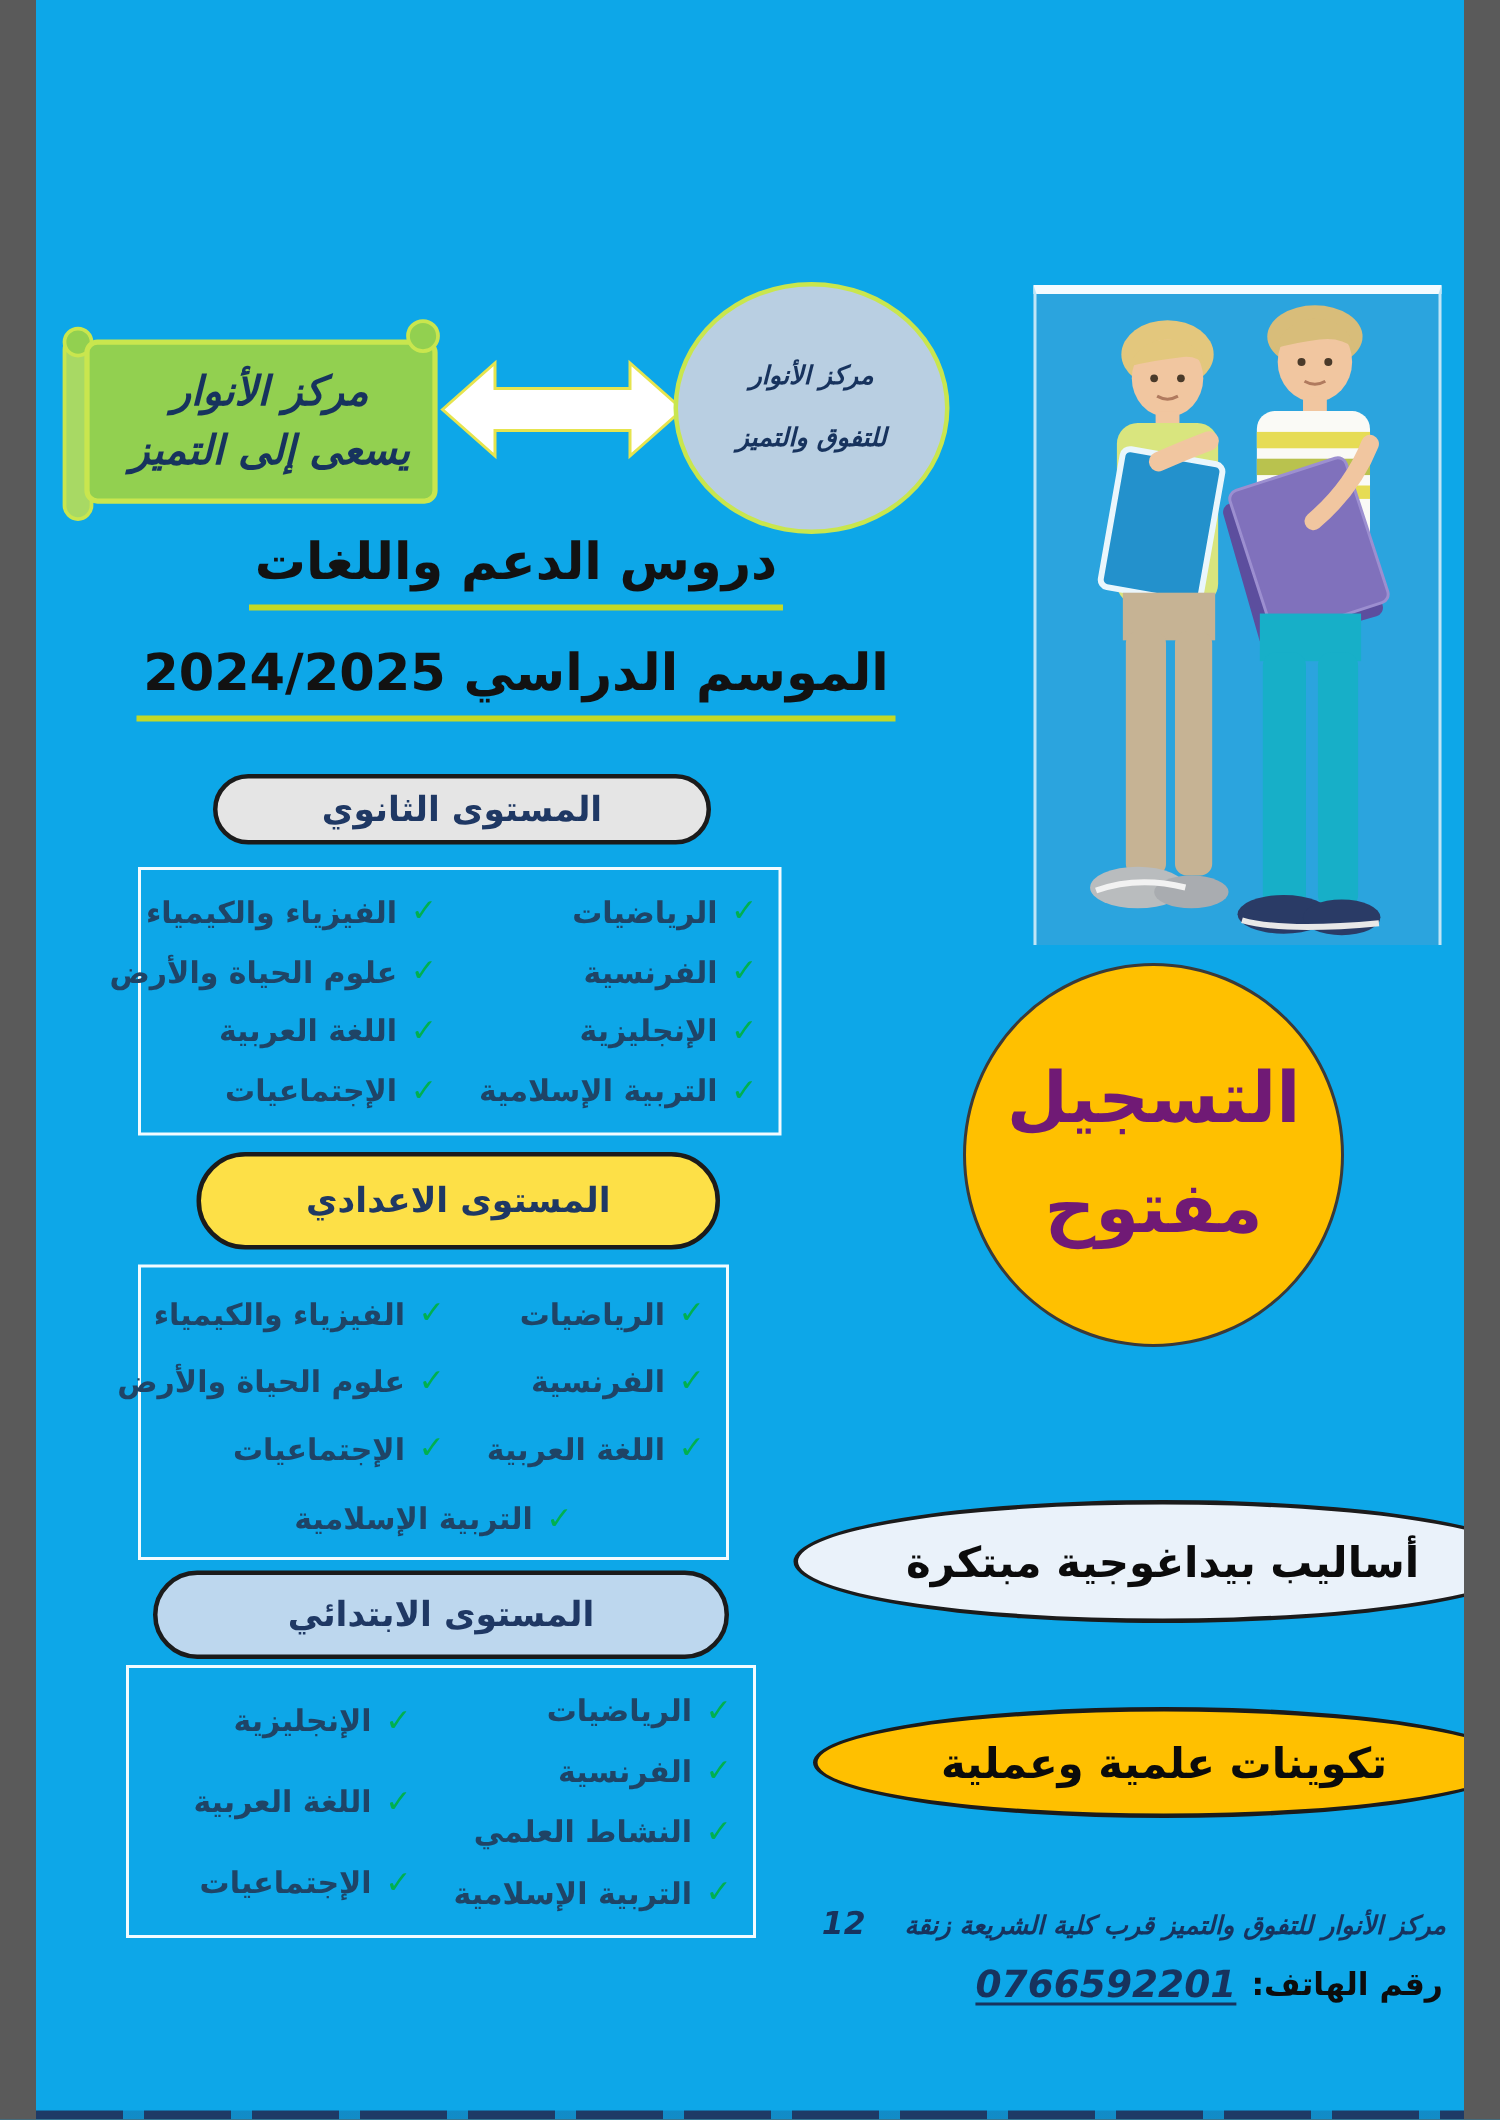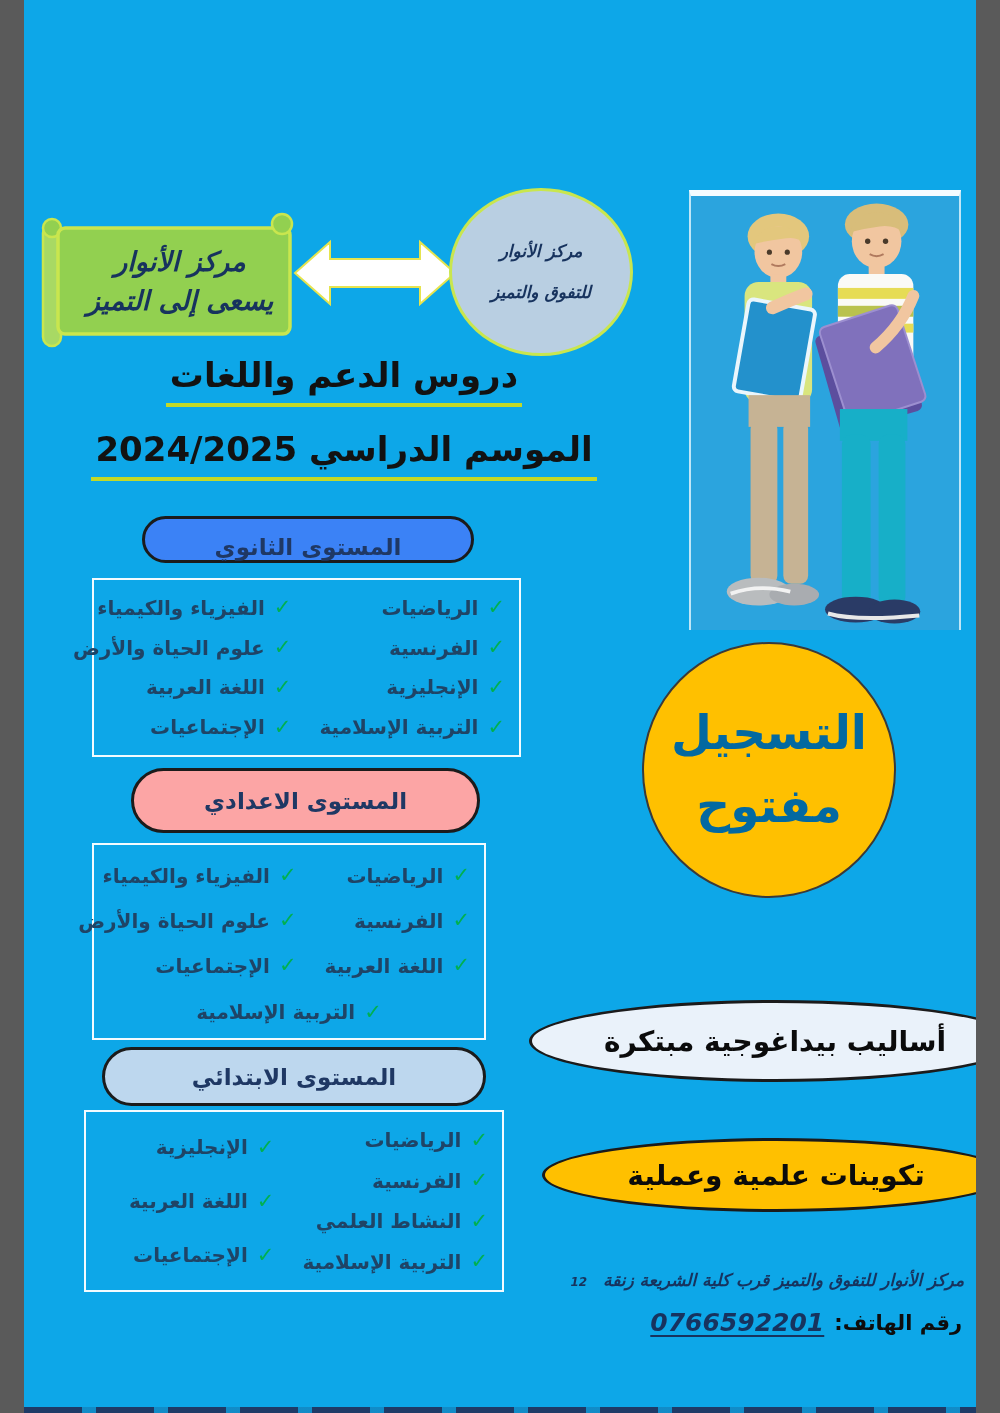--- a/index.html
+++ b/index.html
@@ -69,40 +69,40 @@
   .check-item { display:flex; align-items:center; gap:9px; direction:rtl; }
   .check-icon { color:#00B050; font-size:21px; font-weight:bold; line-height:1; }
   .check-label { color:#1F4466; font-weight:bold; font-size:20px; white-space:nowrap; }
   .check-extra { display:flex; justify-content:center; padding:4px 0 14px 0; }
 
   
   .reg-circle {
     position:absolute; left:618px; top:642px; width:254px; height:256px;
     background:#FFC000; border:2px solid #3a3a3a; border-radius:50%;
     display:flex; flex-direction:column; align-items:center; justify-content:center;
-    color:#0369a1; font-weight:bold; font-size:47px; line-height:1.55; direction:rtl;
+    color:#701a75; font-weight:bold; font-size:47px; line-height:1.55; direction:rtl;
   }
 
   
   .feature {
     position:absolute; border:3px solid #1b1b1b; border-radius:50%;
     display:flex; align-items:center; justify-content:center;
     color:#0b0b0b; font-weight:bold; font-size:28px; direction:rtl; white-space:nowrap;
   }
   .f-1 { left:498px; top:903px;  width:494px; height:86px; }
   .f-2 { left:505px; top:1000px; width:492px; height:82px; }
   .f-3 { left:508px; top:1097px; width:484px; height:80px; }
   .f-4 { left:518px; top:1138px; width:468px; height:74px; }
 
   
   .address {
     position:absolute; right:12px; top:1270px; direction:rtl;
     color:#17335E; font-weight:bold; font-style:italic; font-size:17px;
   }
-  .address .addr-num { font-size:12px; margin-right:10px; }
+  .address .addr-num { font-size:21px; margin-right:20px; }
   .phone-line { position:absolute; right:14px; top:1308px; direction:rtl; display:flex; align-items:center; gap:10px; }
   .phone-label { color:#0d0d0d; font-weight:bold; font-size:21px; }
   .phone-number {
     color:#17335E; font-weight:bold; font-style:italic; font-size:25px;
     text-decoration:underline; text-underline-offset:4px;
   }
 
   .bottom-bar {
     position:absolute; bottom:0; left:0; width:100%; height:6px;
     background:repeating-linear-gradient(90deg,#1E3A66 0 58px, rgba(30,58,102,0.25) 58px 72px);
@@ -179,21 +179,21 @@
       <ellipse cx="205" cy="418" rx="26" ry="12" fill="#2A3B66"></ellipse>
       <path d="M138 420 Q166 428 230 422" stroke="#E8E8E8" stroke-width="4" fill="none"></path>
     </svg>
   </div>
 
   <div class="title-block">
     <div><span class="title-line">دروس الدعم واللغات</span></div>
     <div><span class="title-line second">الموسم الدراسي 2024/2025</span></div>
   </div>
 
-  <div class="pill pill-1" style="background-color: #3b82f6; align-items: flex-end;">
+  <div class="pill pill-1" style="background-color: #e5e5e5;">
     <span>المستوى الثانوي</span>
   </div>
   <div class="check-box box-1">
     <div class="check-cols">
       <div class="check-col">
           <div class="check-item">
             <span class="check-icon">✓</span>
             <span class="check-label">الرياضيات</span>
           </div>
           <div class="check-item">
@@ -223,21 +223,21 @@
             <span class="check-label">اللغة العربية</span>
           </div>
           <div class="check-item">
             <span class="check-icon">✓</span>
             <span class="check-label">الإجتماعيات</span>
           </div>
         </div>
     </div>
   </div>
 
-  <div class="pill pill-2" style="background-color: #fca5a5; align-items: center;">
+  <div class="pill pill-2" style="background-color: #fde047; align-items: center;">
     <span>المستوى الاعدادي</span>
   </div>
   <div class="check-box box-2">
     <div class="check-cols">
       <div class="check-col">
           <div class="check-item">
             <span class="check-icon">✓</span>
             <span class="check-label">الرياضيات</span>
           </div>
           <div class="check-item">

